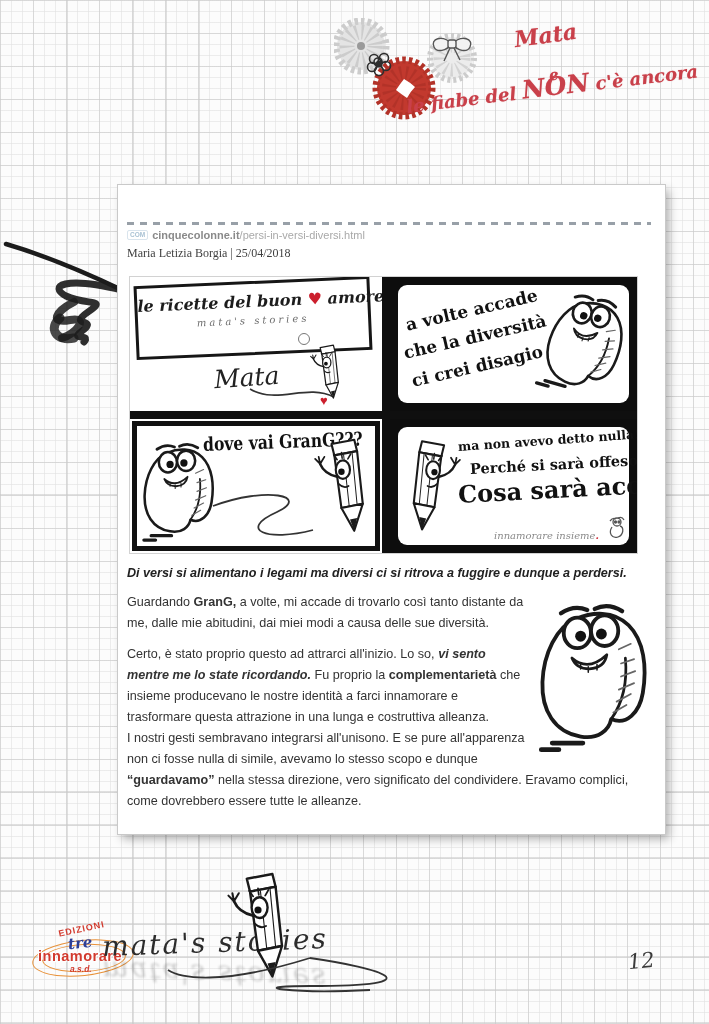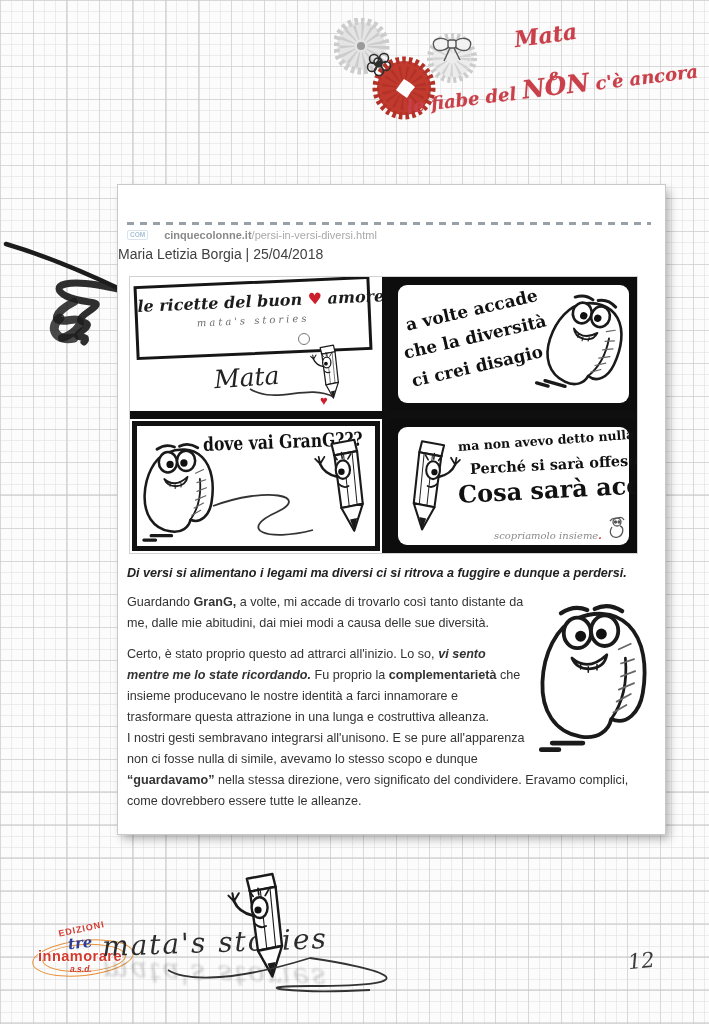--- a/index.html
+++ b/index.html
@@ -18,25 +18,25 @@
   .hdr-mata{left:514px;top:22px;font-size:22px;transform:rotate(-8deg);}
   .hdr-e{left:549px;top:66px;font-size:15px;transform:rotate(-8deg);}
   .hdr-fiabe{left:408px;top:90px;width:310px;font-size:18px;transform:rotate(-7deg);transform-origin:left bottom;white-space:nowrap;}
   .hdr-fiabe .big{font-size:25px;font-style:italic;}
   
   .card{left:118px;top:185px;width:547px;height:649px;background:#fff;
     box-shadow:0 0 0 1px #c9c9c9, 4px 5px 9px rgba(0,0,0,.30);}
   .post-title{left:9px;top:4px;font-size:21.5px;color:#323232;letter-spacing:.2px;}
   .dash-sep{left:9px;top:37px;width:524px;height:3px;
     background:repeating-linear-gradient(90deg,#98a0a8 0 7px,transparent 7px 13px);}
-  .url-row{left:9px;top:44px;font-size:11px;color:#8a8a8a;display:flex;align-items:center;gap:16px;}
+  .url-row{left:9px;top:44px;font-size:11px;color:#8a8a8a;display:flex;align-items:center;gap:4px;}
   .badge{font-size:6.5px;font-weight:bold;color:#a9c2d4;border:1px solid #d9e4ed;border-radius:2px;padding:0 2px;line-height:8px;}
   .url-domain{font-weight:bold;color:#8a8a8a;}
   .url-path{color:#a9a9a9;}
-  .byline{left:0;top:61px;font-size:14px;color:#3f3f3f;}
+  .byline{left:9px;top:61px;font-size:12px;color:#3f3f3f;font-family:Liberation Serif, serif;}
   
   .comic{left:12px;top:92px;width:507px;height:276px;background:#fff;outline:1px solid #d2d2d2;}
   .divider-v{left:252px;top:0;width:8px;height:276px;background:#0f0f0f;}
   .divider-h{left:0;top:134px;width:507px;height:8px;background:#0f0f0f;}
   .q{overflow:hidden;}
   .q1{left:0;top:0;width:252px;height:134px;background:#fff;}
   .q2{left:260px;top:0;width:247px;height:134px;background:#0d0d0d;}
   .q3{left:0;top:142px;width:252px;height:134px;background:#fff;}
   .q4{left:260px;top:142px;width:247px;height:134px;background:#0d0d0d;}
   .q2-inner,.q4-inner{left:8px;top:8px;width:231px;height:118px;background:#fff;border-radius:9px;}
@@ -224,21 +224,21 @@
     </div>
 
     <div class="abs q q4">
       <div class="abs q4-inner">
         <svg class="abs mirror" style="left:2px;top:4px;" width="62" height="110" viewBox="0 0 90 150">
             <use href="#pencil-char"></use>
           </svg>
         <div class="abs serif-line l1">ma non avevo detto nulla!!!!!</div>
         <div class="abs serif-line l2">Perché si sarà offeso?</div>
         <div class="abs serif-line l3">Cosa sarà accaduto?</div>
-        <div class="abs mini-script"><span>scopriamolo insieme</span><span class="dot">.</span></div>
+        <div class="abs mini-script"><span>innamorare insieme</span><span class="dot">.</span></div>
         <svg class="abs" style="left:208px;top:88px" width="22" height="26" viewBox="0 0 22 26">
           <g stroke="#555" fill="none" stroke-width="1.3">
             <circle cx="11" cy="7" r="4"></circle>
               <circle cx="9.5" cy="7" r="1" fill="#333"></circle>
               <circle cx="13" cy="7" r="1" fill="#333"></circle>
             <path d="M6,12 C2,18 6,24 12,22 C18,20 18,12 14,11 M4,6 q3,-4 6,-2 M12,3 q4,-2 6,2"></path>
           </g>
         </svg>
       </div>
     </div>

